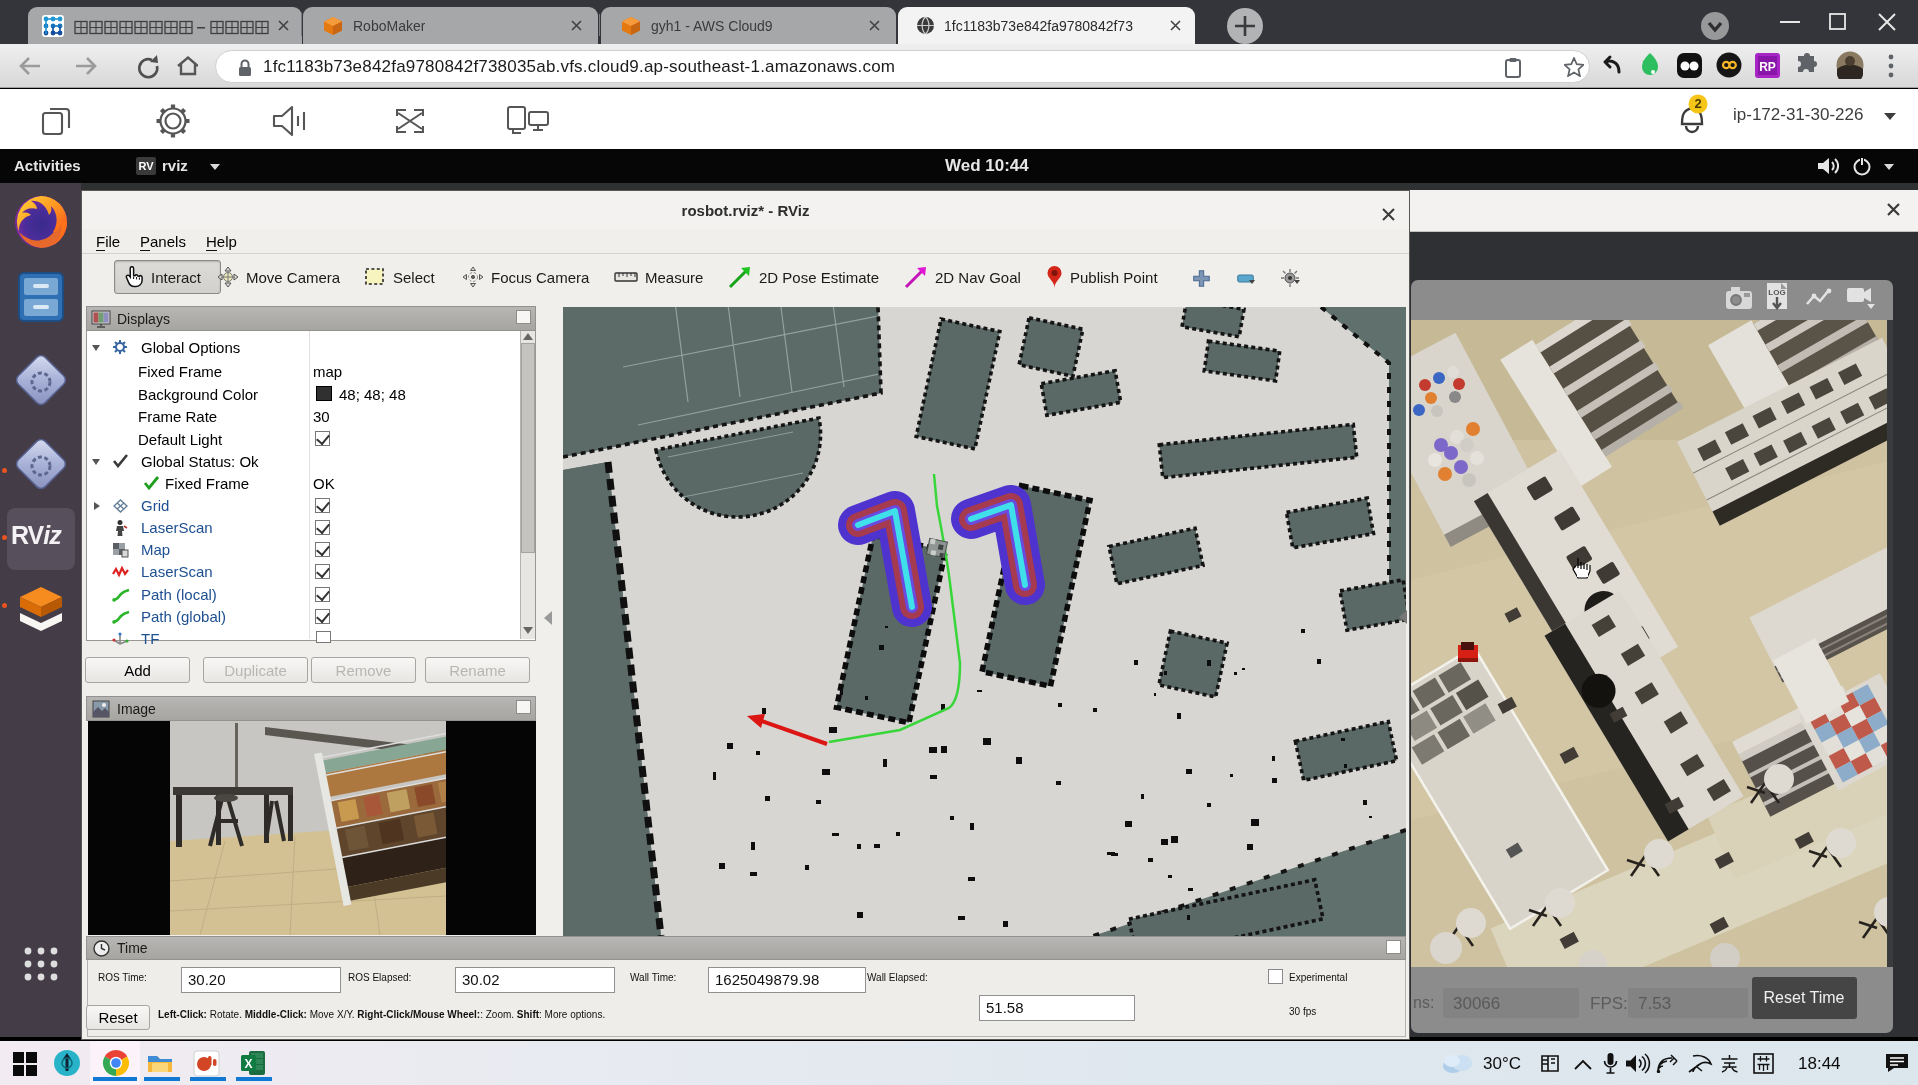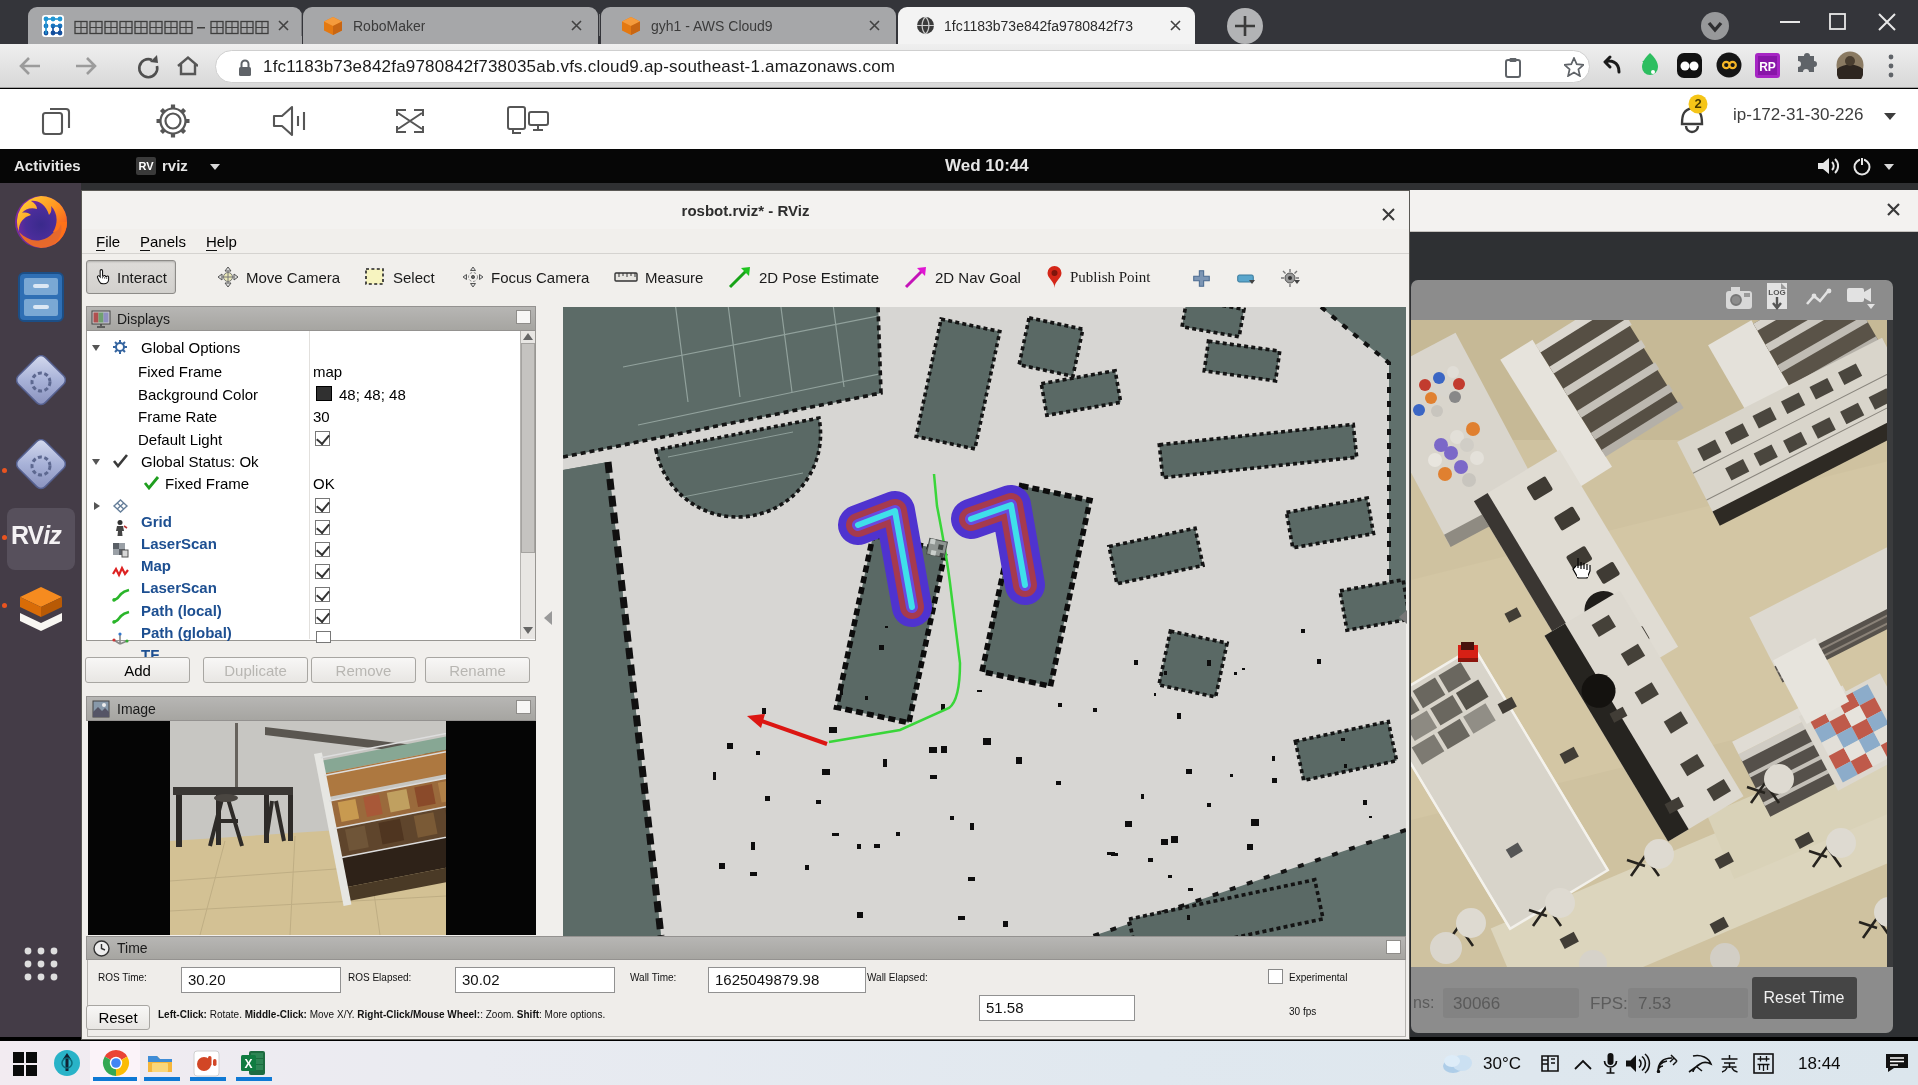--- a/index.html
+++ b/index.html
@@ -34,21 +34,21 @@
 #rvmenu { width:100%; height:25px; font-size:15px; color:#1a1a1a; border-bottom:1px solid #d5d3d0; }
 #rvtools { width:100%; height:46px; position:relative; font-size:15px; color:#1a1a1a; }
 .tbtn { position:absolute; top:6px; height:34px; display:flex; align-items:center; gap:7px; padding:0 8px; }
 .tbtn.pressed { border:1px solid #8d8b88; border-radius:3px; background:linear-gradient(#dedcd9,#d2d0cd); box-shadow:inset 0 1px 2px rgba(0,0,0,0.2); }
 
 .phead { position:absolute; background:linear-gradient(#b7b6b4,#a6a5a1); border:1px solid #949290; font-size:14px; color:#1a1a1a; }
 .pfloat { position:absolute; right:4px; top:3px; width:15px; height:14px; background:#f7f6f5; border:1px solid #8f8d8a; }
 #dtree { position:absolute; left:4px; top:140px; width:450px; height:310px; background:#ffffff; border:1px solid #989692; border-top:none; font-size:15px; }
 .trow { position:absolute; left:0; width:100%; height:22px; }
 .trow .nm { position:absolute; top:3px; color:#000; }
-.trow .bnm { position:absolute; top:18px; color:#1d4f91; font-weight:bold; }
+.trow .bnm { position:absolute; top:2px; color:#1d4f91; font-weight:normal; }
 .trow .val { position:absolute; left:226px; top:3px; color:#000; }
 .cb { position:absolute; left:228px; top:3px; width:15px; height:15px; background:#fff; border:1px solid #777; }
 .cb:after { content:""; position:absolute; left:3px; top:0px; width:6px; height:10px; border:solid #333; border-width:0 2px 2px 0; transform:rotate(40deg); }
 .exp { position:absolute; left:7px; top:7px; width:0; height:0; border-left:6px solid #555; border-top:4px solid transparent; border-bottom:4px solid transparent; }
 .expd { position:absolute; left:5px; top:9px; width:0; height:0; border-top:6px solid #555; border-left:4px solid transparent; border-right:4px solid transparent; }
 .rbtn { position:absolute; height:26px; background:linear-gradient(#f8f7f6,#e8e6e3); border:1px solid #a8a6a2; border-radius:3px; font-size:15px; text-align:center; }
 
 .tin { position:absolute; top:0; height:26px; background:#fff; border:1px solid #919191; font-size:15px; color:#111; padding:3px 0 0 6px; }
 .tlab { position:absolute; top:5px; font-size:10px; color:#111; }
 
@@ -629,21 +629,21 @@
   <div id="rv">
     <div id="rvtitle">rosbot.rviz* - RViz</div>
     <svg class="abs" style="left:1299px;top:16px" width="15" height="15" viewBox="0 0 15 15">
         <path d="M2 2 L13 13 M13 2 L2 13" stroke="#3a3a3a" stroke-width="2"></path>
       </svg>
     <div id="rvmenu"></div>
     <span class="abs" style="left:14px;top:42px;font-size:15px;"><u style="text-decoration:none;border-bottom:1px solid #111;">F</u>ile</span>
     <span class="abs" style="left:58px;top:42px;font-size:15px;"><u style="text-decoration:none;border-bottom:1px solid #111;">P</u>anels</span>
     <span class="abs" style="left:124px;top:42px;font-size:15px;"><u style="text-decoration:none;border-bottom:1px solid #111;">H</u>elp</span>
     <div id="rvtools">
-      <div class="tbtn pressed" style="left:4px;width:90px;">
+      <div class="tbtn pressed" style="left:32px;width:107px;">
         <svg width="21" height="22" viewBox="0 0 21 22">
             <path d="M7.2 2.4 a1.7 1.7 0 0 1 3.4 0 V9.6 l1.4 0.15 a1.5 1.5 0 0 1 2.9 0.45 l1.35 0.2 a1.5 1.5 0 0 1 2.8 0.7 l0.05 3.3 a6.3 6.3 0 0 1 -6.3 6.1 h-1.5 a6.1 6.1 0 0 1 -5.5 -3.6 l-2.4 -5.6 a1.65 1.65 0 0 1 2.9 -1.4 l1 1.2 Z" fill="#fff" stroke="#111" stroke-width="1.5"></path>
             <path d="M10.6 10.5 V13 M13.6 11 V13.4 M16.4 11.6 V13.8" stroke="#111" stroke-width="1"></path>
           </svg>
         <span>Interact</span>
       </div>
       <div class="tbtn" style="left:127px;">
         <svg width="22" height="22" viewBox="0 0 22 22">
             <g stroke="#555" fill="#ddd" stroke-width="1">
               <path d="M11 1 L14 5 H8 Z M11 21 L14 17 H8 Z M1 11 L5 8 V14 Z M21 11 L17 8 V14 Z"></path>
@@ -683,21 +683,21 @@
           </svg>
         <span>2D Pose Estimate</span>
       </div>
       <div class="tbtn" style="left:814px;">
         <svg width="24" height="24" viewBox="0 0 24 24">
             <path d="M2 22 L18 6" stroke="#c413b8" stroke-width="3"></path>
             <path d="M13 3 L22 2 L21 11 Z" fill="#e016d2"></path>
           </svg>
         <span>2D Nav Goal</span>
       </div>
-      <div class="tbtn" style="left:956px;font-family:Liberation Serif, serif;">
+      <div class="tbtn" style="left:956px;">
         <svg width="17" height="24" viewBox="0 0 17 24">
             <path d="M8.5 23 C8.5 16 1.5 13.5 1.5 8 a7 7 0 0 1 14 0 C15.5 13.5 8.5 16 8.5 23 Z" fill="#d42618"></path>
             <circle cx="8.5" cy="8" r="3" fill="#7e150c"></circle>
           </svg>
         <span>Publish Point</span>
       </div>
       <svg class="abs" style="left:1110px;top:15px" width="19" height="19" viewBox="0 0 22 22">
           <path d="M8.5 2 H13.5 V8.5 H20 V13.5 H13.5 V20 H8.5 V13.5 H2 V8.5 H8.5 Z" fill="#7c95b4" stroke="#4a6a90" stroke-width="1.2"></path>
         </svg>
       <svg class="abs" style="left:1154px;top:19px" width="19" height="11" viewBox="0 0 22 12">

